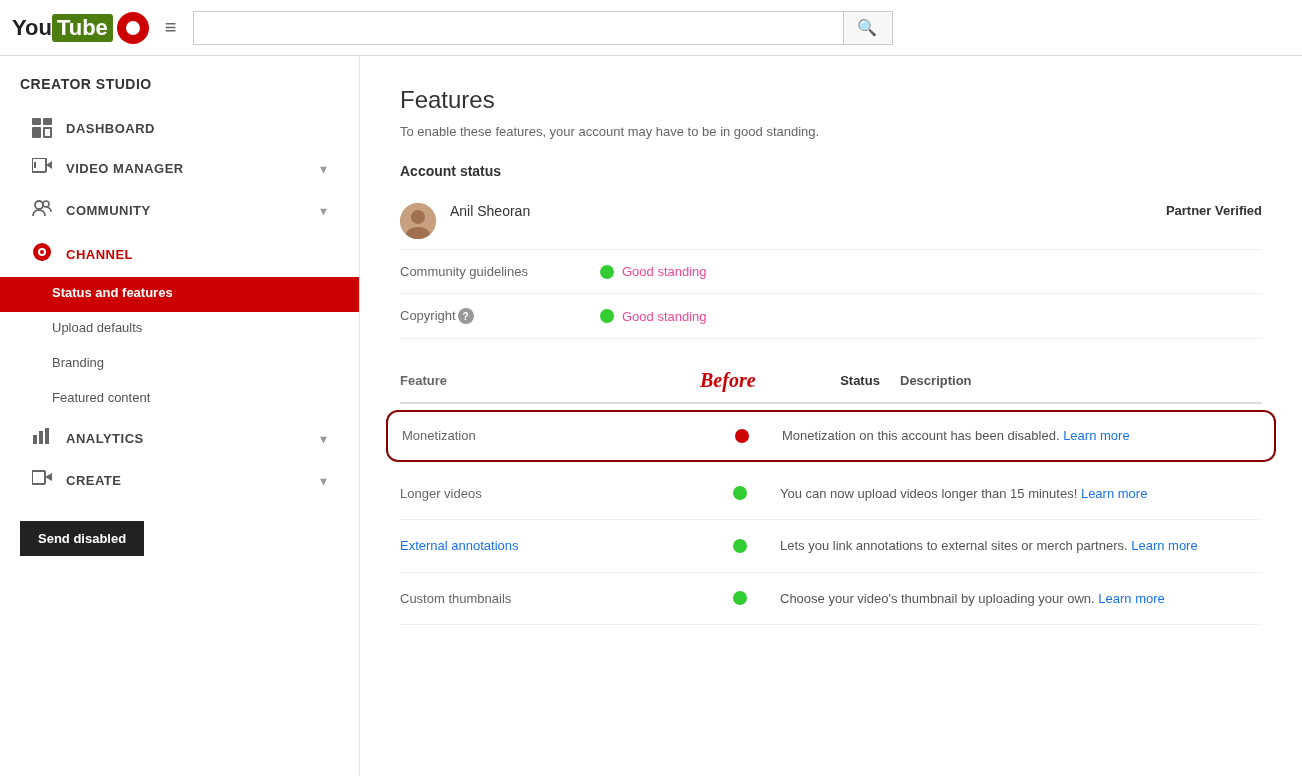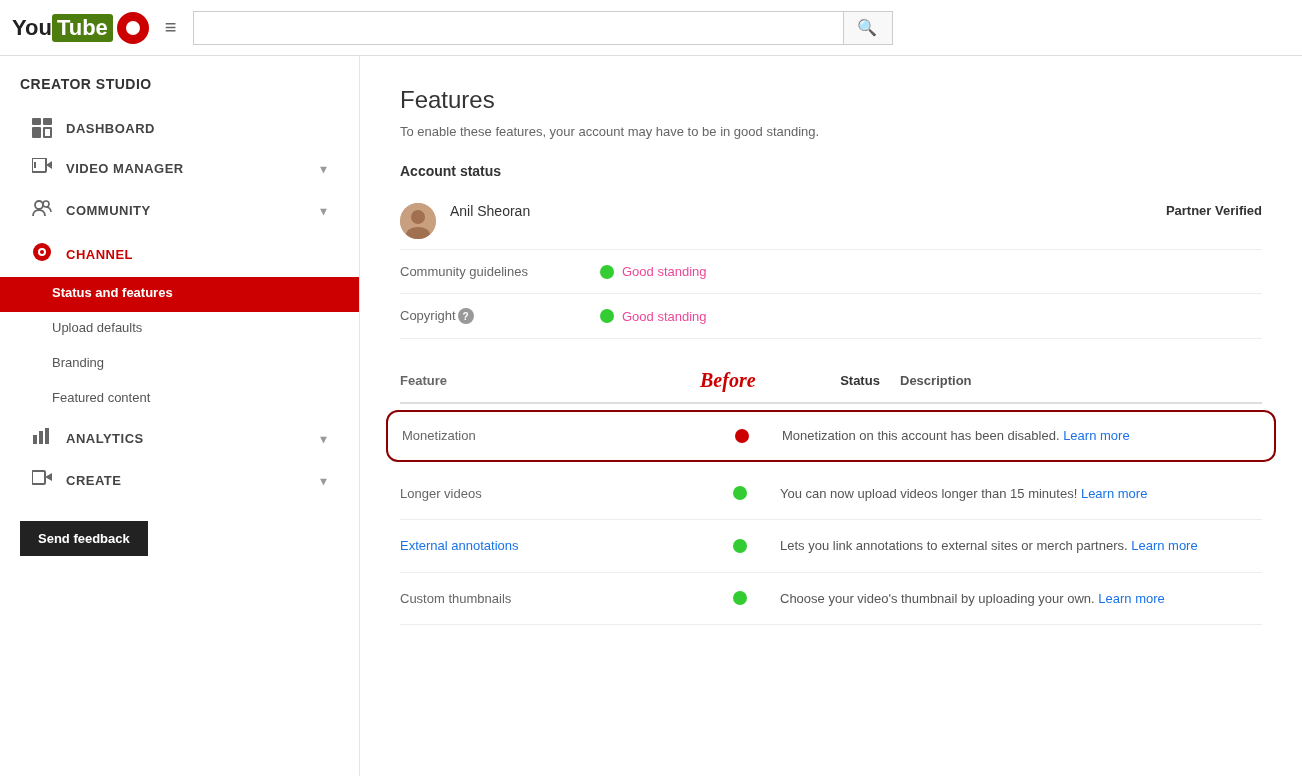--- a/index.html
+++ b/index.html
@@ -236,21 +236,21 @@
         <svg width="20" height="16" viewBox="0 0 20 16">
             <rect x="0" y="1" width="13" height="13" fill="none" stroke="#666" stroke-width="2" rx="1"></rect>
             <polygon points="13,7 20,3 20,11" fill="#666"></polygon>
           </svg>
       </span>
       <span>CREATE</span>
       <span class="chevron">▾</span>
     </div>
 
     
-    <button class="send-feedback-btn">Send feedback</button>
+    <button class="send-feedback-btn">Send disabled</button>
   </div>
 
   <div class="main-content">
     <h1 class="page-title">Features</h1>
     <p class="page-subtitle">To enable these features, your account may have to be in good standing.</p>
 
     <div class="section-title">Account status</div>
 
     <div class="account-row">
       <div class="avatar">

